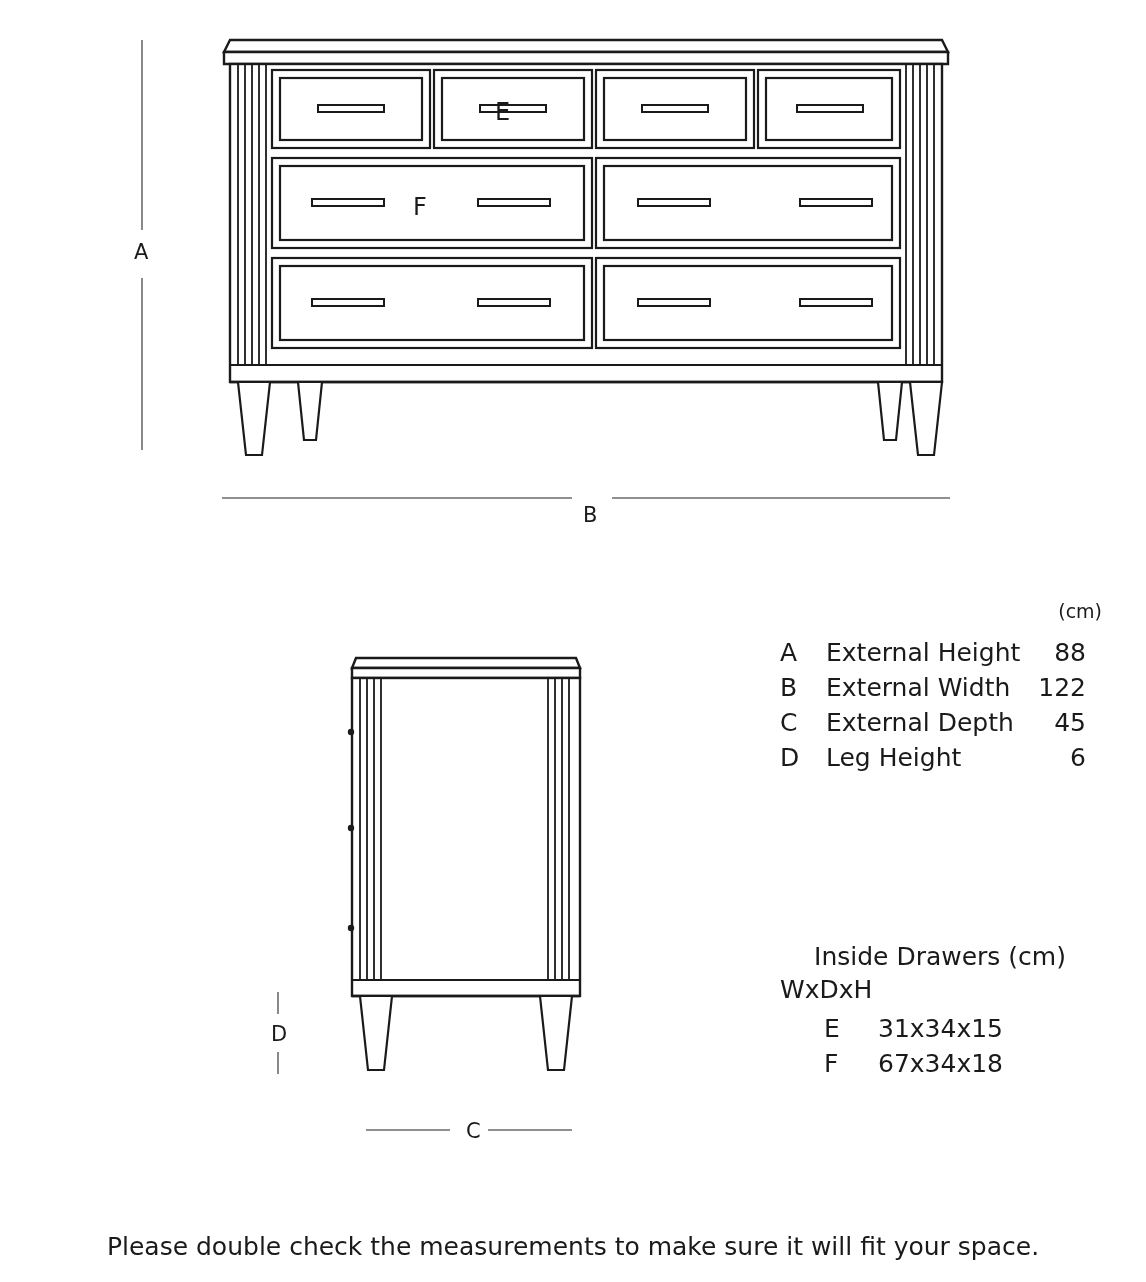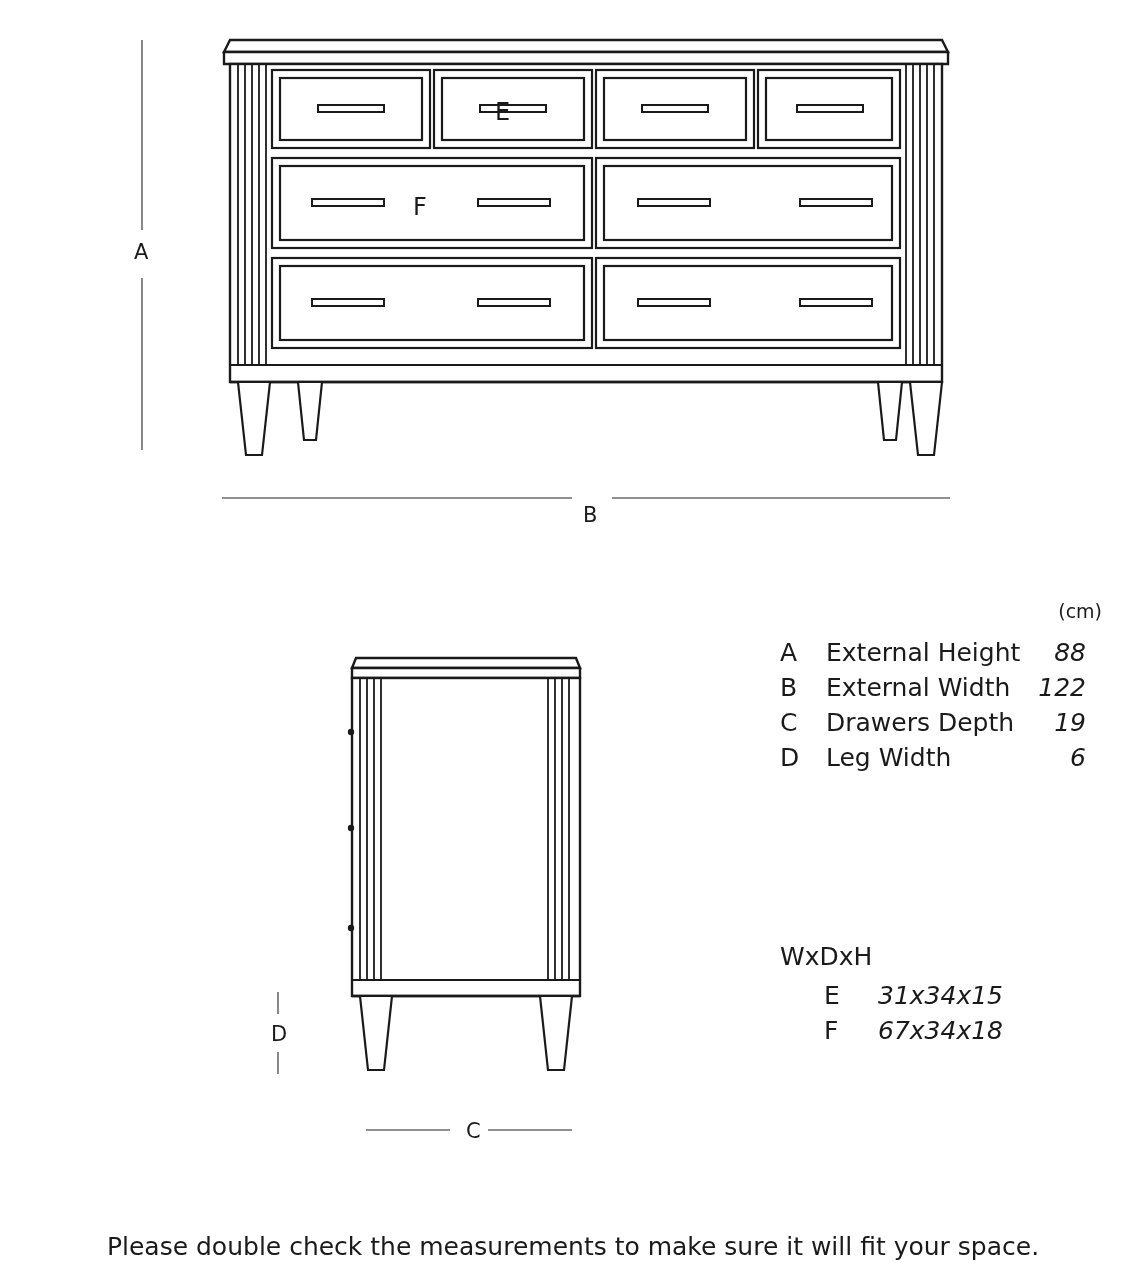--- a/index.html
+++ b/index.html
@@ -44,21 +44,21 @@
     font-size: 25px;
     line-height: 1.32;
   }
   table.spec td {
     padding: 0 0 2px 0;
     vertical-align: top;
     white-space: nowrap;
   }
   td.key { width: 46px; }
   td.desc { width: 200px; padding-right: 10px; }
-  td.val { text-align: right; width: 60px; font-style: italic; }
+  td.val { text-align: right; width: 60px; }
 
   
   #inside-block {
     position: absolute;
     left: 780px;
     top: 940px;
     width: 320px;
     font-size: 25px;
     line-height: 1.32;
   }
@@ -249,33 +249,34 @@
           <td class="desc">External Height</td>
           <td class="val">88</td>
         </tr>
         <tr>
           <td class="key">B</td>
           <td class="desc">External Width</td>
           <td class="val">122</td>
         </tr>
         <tr>
           <td class="key">C</td>
-          <td class="desc">Drawers Depth</td>
-          <td class="val">19</td>
+          <td class="desc">External Depth</td>
+          <td class="val">45</td>
         </tr>
         <tr>
           <td class="key">D</td>
-          <td class="desc">Leg Width</td>
+          <td class="desc">Leg Height</td>
           <td class="val">6</td>
         </tr>
       </tbody>
     </table>
   </div>
 
   <div id="inside-block">
+    <div id="inside-title">Inside Drawers  (cm)</div>
     <div id="inside-sub">WxDxH</div>
     <table class="inside">
       <tbody>
         <tr>
           <td class="key">E</td>
           <td class="val">31x34x15</td>
         </tr>
         <tr>
           <td class="key">F</td>
           <td class="val">67x34x18</td>

